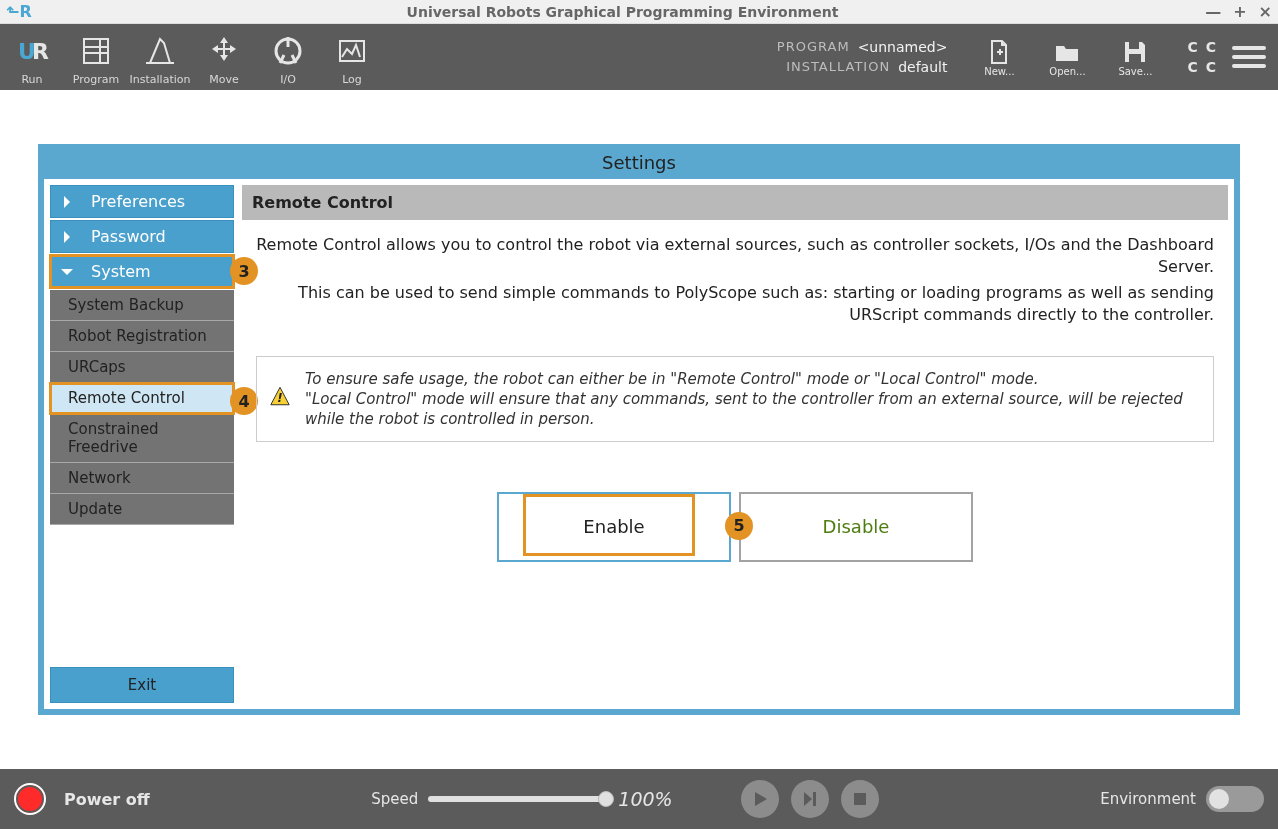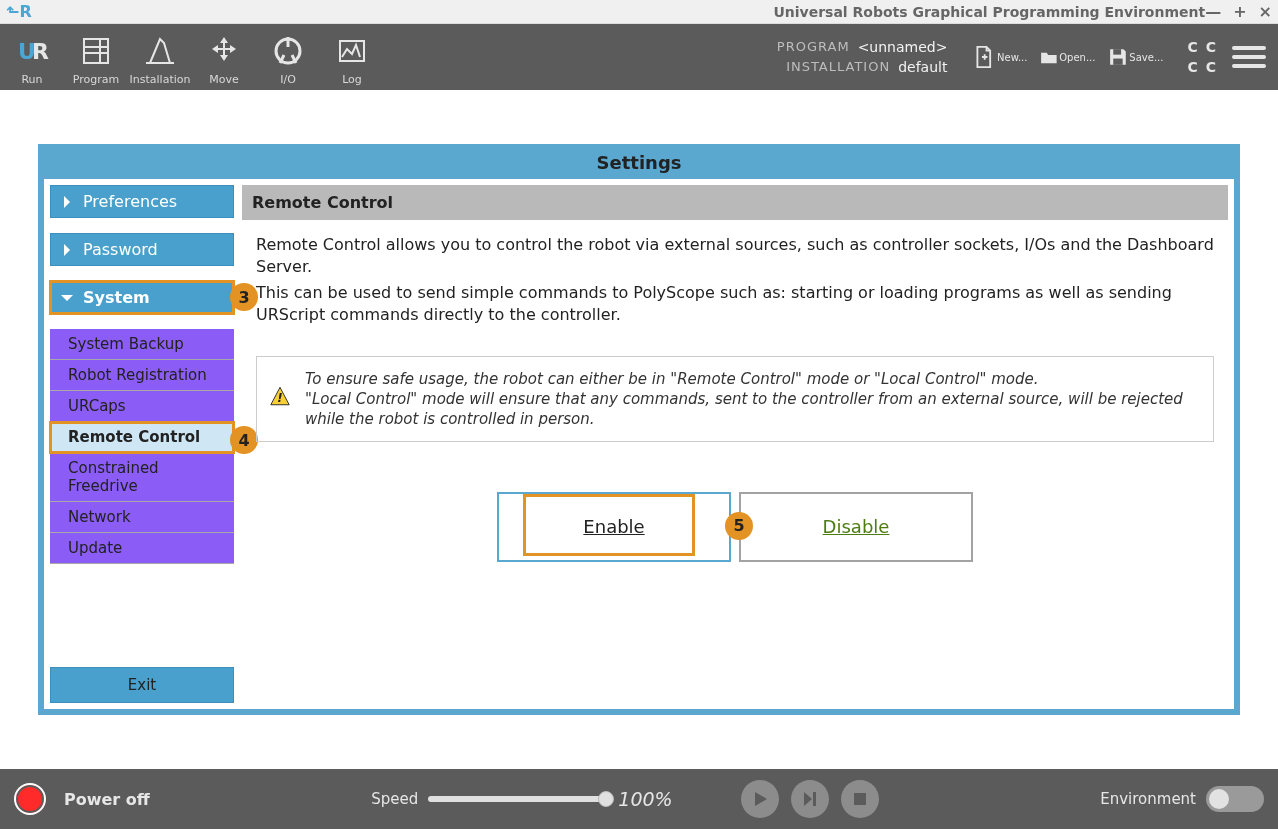--- a/index.html
+++ b/index.html
@@ -19,21 +19,21 @@
     height: 24px;
     background: #f0f0f0;
     border-bottom: 1px solid #ddd;
     display: flex;
     align-items: center;
     padding: 0 6px;
     color: #555;
     font-weight: bold;
   }
   .os-titlebar .logo { color:#4aa7d4; font-weight:bold; font-size:16px; margin-right:8px;}
-  .os-titlebar .title { flex:1; text-align:right; color:#666;}
+  .os-titlebar .title { flex:1; text-align:center; color:#666;}
   .os-titlebar .os-ctrl { display:flex; gap:12px; color:#666; font-size:16px;}
   .os-titlebar .os-ctrl span { cursor:default; }
 
   
   .top-toolbar {
     background: #5b5b5b;
     color: #dcdcdc;
     height: 66px;
     display:flex;
     align-items:stretch;
@@ -41,21 +41,21 @@
   .tb-left { display:flex; }
   .tb-item { width:64px; display:flex; flex-direction:column; align-items:center; justify-content:flex-end; padding:4px 0; font-size:11px; color:#d8d8d8; }
   .tb-icon { flex:1; display:flex; align-items:center; justify-content:center; color:#e2e2e2;}
   .tb-icon svg { width:36px; height:36px; }
 
   .tb-center { flex:1; display:flex; align-items:center; justify-content:flex-end; gap:12px; padding-right:12px;}
   .meta-grid { text-align:right; font-size:14px; color:#cfcfcf; line-height:20px; margin-right:12px;}
   .meta-grid .label { color:#bdbdbd; letter-spacing:1px; font-size:13px;}
   .meta-grid .val { color:#f2f2f2;}
   .meta-row { display:flex; gap:8px; justify-content:flex-end;}
-  .file-btn { width:56px; display:flex; flex-direction:row; align-items:center; justify-content:center; color:#e6e6e6; font-size:10px;}
+  .file-btn { width:56px; display:flex; flex-direction:column; align-items:center; justify-content:center; color:#e6e6e6; font-size:10px;}
   .file-btn svg { width:28px; height:28px; }
 
   .tb-right { display:flex; align-items:center; padding:0 12px; gap:16px;}
   .cc-grid { display:grid; grid-template-columns:auto auto; gap:4px 8px; color:#e6e6e6; font-size:14px;}
   .cc-grid span { font-weight:bold;}
   .hamburger { display:flex; flex-direction:column; gap:5px;}
   .hamburger div { width:34px; height:4px; background:#e6e6e6; border-radius:2px;}
 
   
   .canvas-outer { flex:1; background:#fff; display:flex; align-items:center; justify-content:center; padding:20px 0;}
@@ -63,49 +63,49 @@
     width:1202px;
     border:6px solid #5aa7cf;
     background:#fff;
     display:flex;
     flex-direction:column;
   }
   .settings-title {
     background:#5aa7cf;
     text-align:center;
     font-size:18px;
-    font-weight:bold;
+    font-weight:normal;
     color:#222;
     padding:2px 0 6px 0;
   }
   .settings-body {
     display:flex;
     gap:8px;
     padding:6px;
     background:#fff;
     height:530px;
   }
   
   .sidebar { width:184px; display:flex; flex-direction:column;}
   .accordion-header {
     background:#4aa0cc;
     color:#fff;
     font-size:16px;
     padding:6px 8px;
     display:flex;
     align-items:center;
-    gap:8px;
+    gap:16px;
     border:1px solid #3a90bc;
-    margin-bottom:15px;
+    margin-bottom:2px;
   }
   .accordion-header.expanded { background:#4aa0cc;}
   .accordion-header svg { width:16px; height:16px; fill:#fff;}
   .sub-list { display:flex; flex-direction:column;}
   .sub-item {
-    background:#8b5cf6;
+    background:#737373;
     color:#222;
     font-size:15px;
     padding:6px 8px 6px 18px;
     border-bottom:1px solid #a8a8a8;
     line-height:18px;
   }
   .sub-item.selected { background:#cfe6f4;}
   .exit-btn {
     background:#4aa0cc;
     color:#222;
@@ -113,41 +113,41 @@
     font-size:15px;
     padding:8px 0;
     margin-top:auto;
     border:1px solid #3a90bc;
   }
 
   
   .content-panel { flex:1; display:flex; flex-direction:column;}
   .content-header { background:#b9b9b9; font-size:16px; font-weight:bold; padding:8px 10px; color:#222;}
   .content-body { padding:14px 14px; color:#222; font-size:16px; line-height:22px;}
-  .content-body p { margin-bottom:4px;}
+  .content-body p { margin-bottom:4px;text-align:right;}
   .info-box {
     border:1px solid #ccc;
     margin-top:30px;
     padding:12px 16px 12px 48px;
     font-style:italic;
     color:#333;
     font-size:15px;
     position:relative;
     line-height:20px;
   }
   .info-box .warn-icon { position:absolute; left:12px; top:50%; transform:translateY(-50%);}
   .info-box .warn-icon svg { width:22px; height:22px;}
 
   .btn-row { display:flex; justify-content:center; gap:8px; margin-top:50px;}
-  .big-btn { width:234px; height:70px; display:flex; align-items:center; justify-content:center; font-size:18px; color:#222; background:#fff;text-decoration:underline;}
+  .big-btn { width:234px; height:70px; display:flex; align-items:center; justify-content:center; font-size:18px; color:#222; background:#fff;}
   .big-btn.enable { border:2px solid #5aa7cf;}
   .big-btn.disable { border:2px solid #a3a3a3; color:#4d7c0f;}
 
   
-  .highlight-orange { outline:3px solid #e39324; outline-offset:-2px;font-weight:bold;}
+  .highlight-orange { outline:3px solid #e39324; outline-offset:-2px;}
   .callout {
     position:absolute; width:28px; height:28px; border-radius:50%;
     background:#e39324; color:#222; font-weight:bold; font-size:16px;
     display:flex; align-items:center; justify-content:center;
   }
   .rel { position:relative;}
   .enable-inner-highlight {
      position:absolute; left:26px; top:2px; width:172px; height:62px;
      border:3px solid #e39324; pointer-events:none;
   }

